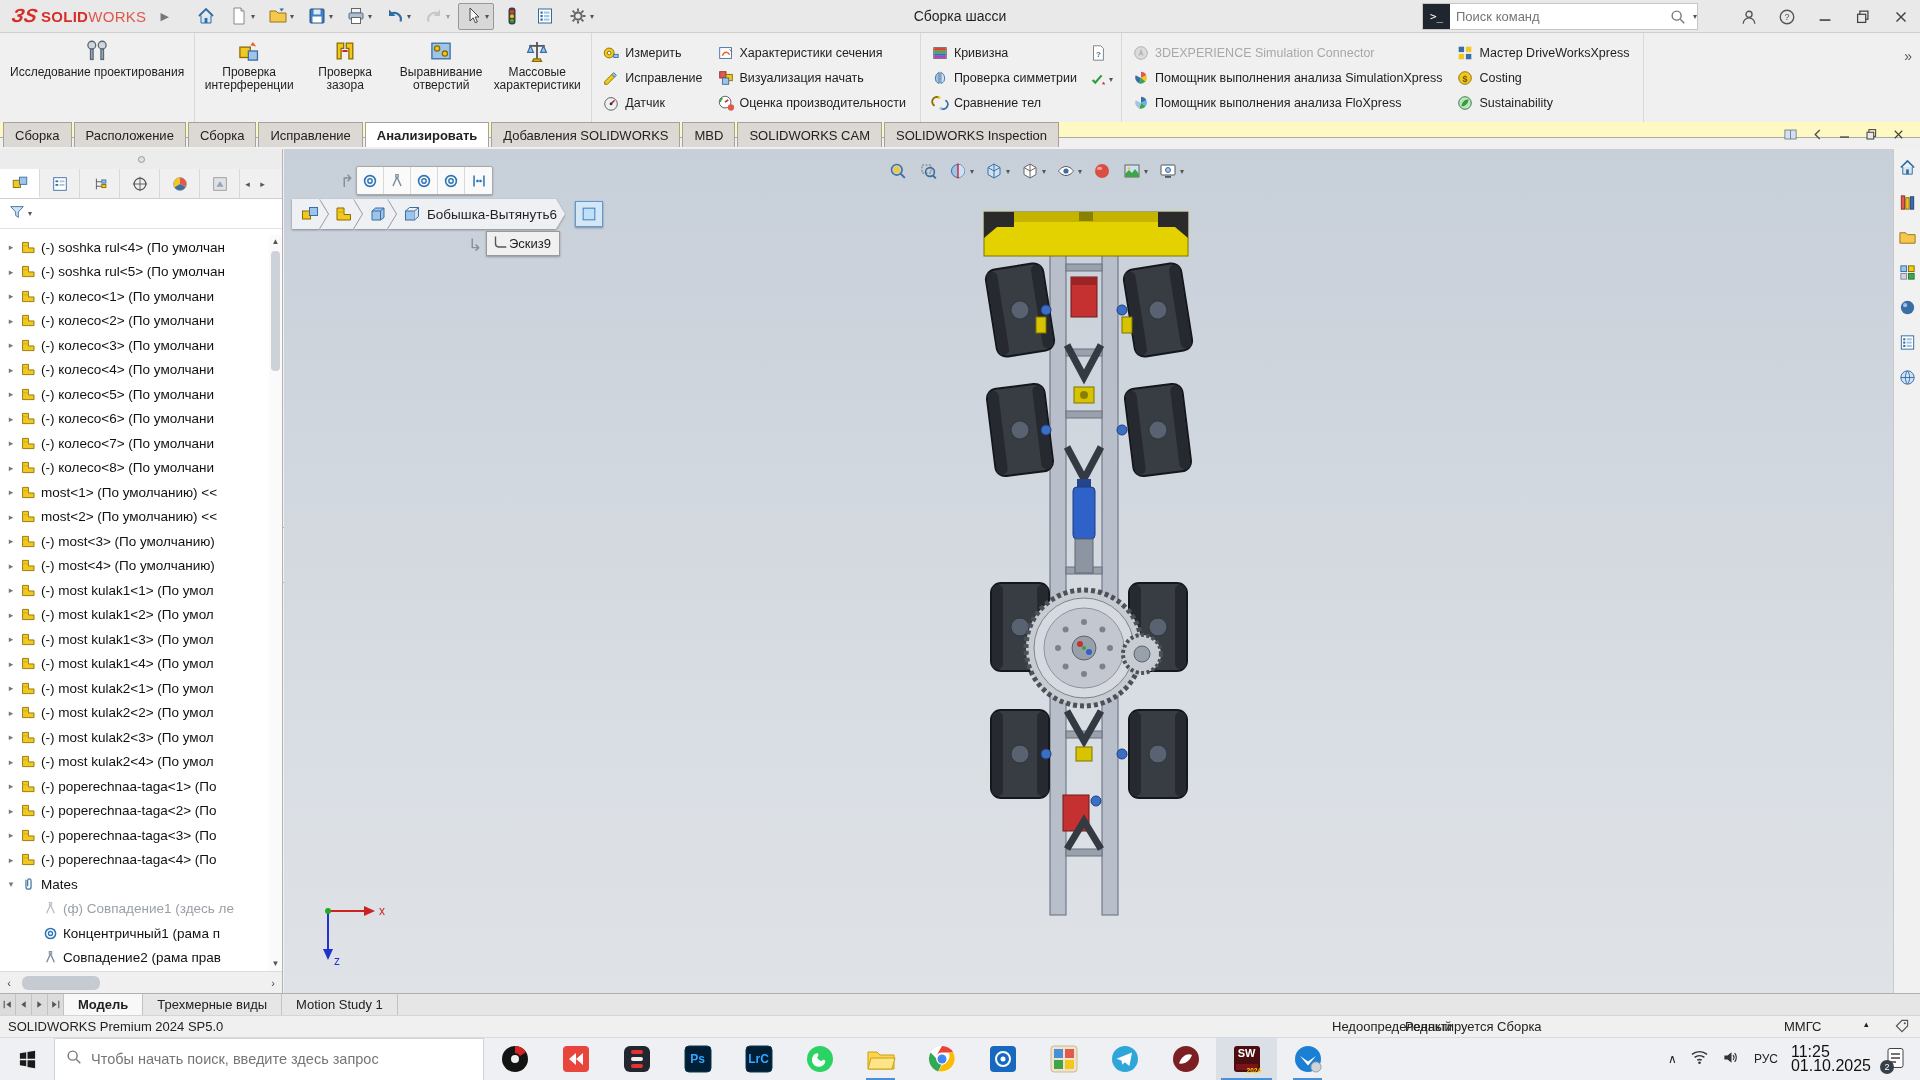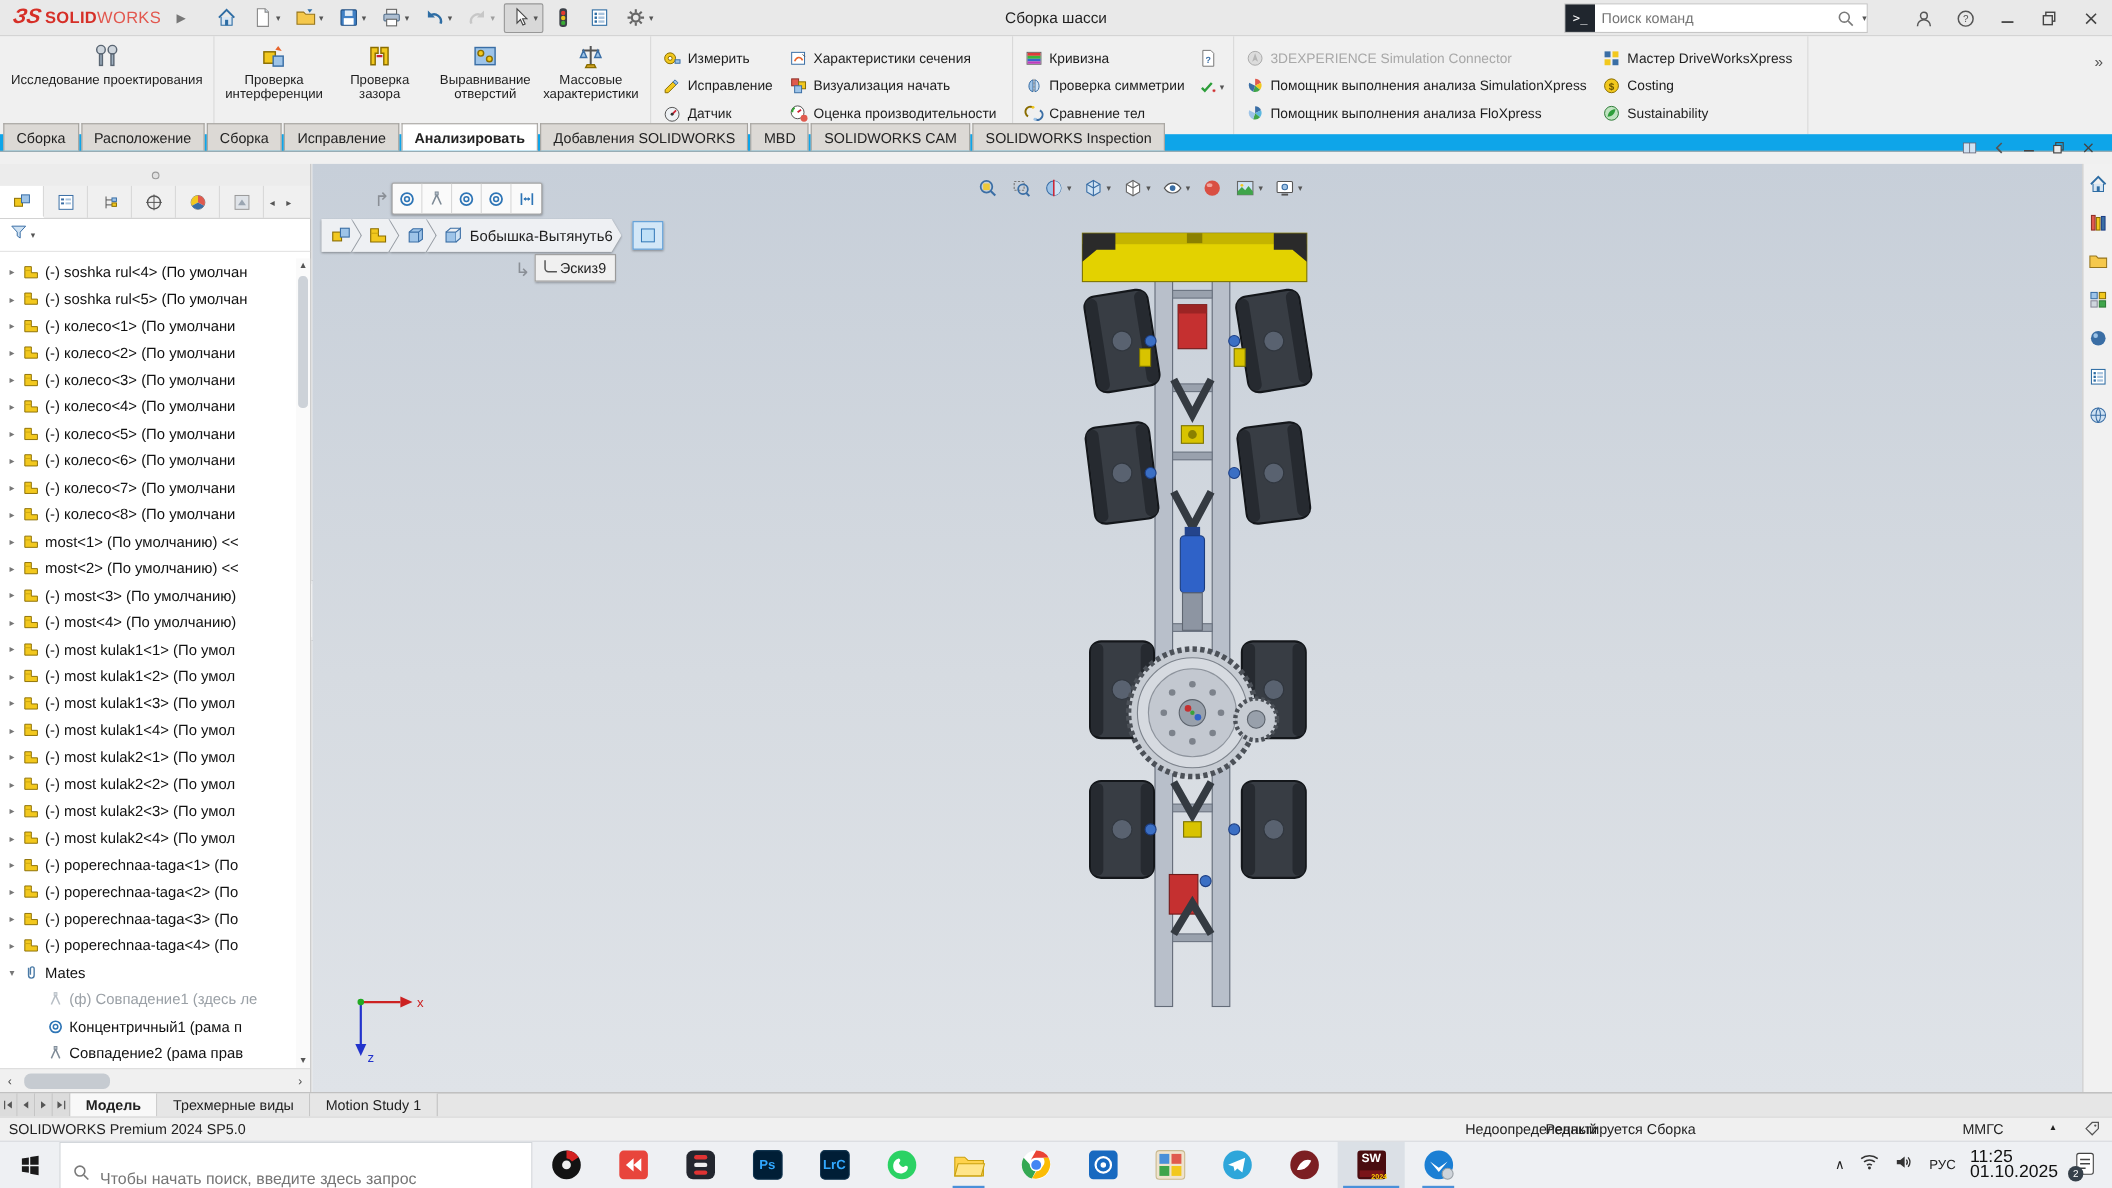--- a/index.html
+++ b/index.html
@@ -35,21 +35,21 @@
 .bigbtn .blabel{font-size:12px;line-height:13px;text-align:center;color:#1e1e1e}
 .bigbtn.single{justify-content:flex-start}
 .scol{display:flex;flex-direction:column;justify-content:flex-start;padding-top:4px}
 .srow{display:flex;align-items:center;height:25px;padding:0 8px 0 4px;font-size:12.5px;color:#1e1e1e;white-space:nowrap;border-radius:2px}
 .srow .ic{margin-right:5px}
 .srow.disabled{color:#a8a8a8}
 .icol{display:flex;flex-direction:column;gap:4px;padding-top:6px}
 .ibtn{display:flex;align-items:center;padding:2px}
 .ribbon-overflow{position:absolute;right:8px;top:48px;color:#555;font-size:14px}
 
-.rtabs{position:absolute;top:122px;left:0;right:0;height:16px;background:#0ea5e9;border-bottom:1px solid #aeaba7;display:flex;align-items:flex-end;padding-left:3px}
+.rtabs{position:absolute;top:122px;left:0;right:0;height:16px;background:#fef9c3;border-bottom:1px solid #aeaba7;display:flex;align-items:flex-start;padding-left:3px}
 .rtab{height:25px;display:flex;align-items:center;padding:0 11px;font-size:13px;color:#222;background:#dcd9d5;border:1px solid #a5a29e;border-bottom:none;margin-right:2px;white-space:nowrap}
 .rtab.active{background:#fff;font-weight:bold}
 .doc-controls{position:absolute;right:14px;top:5px;display:flex;gap:12px;align-items:center}
 .doc-controls .ic{width:15px;height:15px}
 
 .main{position:absolute;top:149px;left:0;width:1920px;height:844px}
 
 .lpanel{position:absolute;left:0;top:0;width:283px;height:100%;background:#fff;border-right:1px solid #b3b3b3}
 .psplit{height:20px;background:#ececec;display:flex;align-items:center;justify-content:center}
 .psplit .dot{width:7px;height:7px;border:1px solid #9a9a9a;border-radius:50%;background:#e0e0e0}
@@ -102,21 +102,21 @@
 .mnav .ic{width:11px;height:11px}
 .mtab{display:flex;align-items:center;padding:0 14px;font-size:13px;color:#222;border-right:1px solid #c2c2c2;background:#e6e6e6;white-space:nowrap}
 .mtab.active{background:#f8f8f8;font-weight:bold}
 
 .statusbar{position:absolute;top:1015px;left:0;right:0;height:22px;background:#f0f0f0;border-top:1px solid #d5d5d5;font-size:13px;color:#222}
 .statusbar .sb{position:absolute;top:3px;white-space:nowrap}
 
 .taskbar{position:absolute;top:1037px;left:0;right:0;height:43px;background:#eef0f3;border-top:1px solid #d7dade;display:flex;align-items:center}
 .start{width:54px;height:43px;display:flex;align-items:center;justify-content:center}
 .start .ic{width:19px;height:19px}
-.tsearch{width:430px;height:43px;background:#fff;border:1px solid #cfd3d7;display:flex;align-items:flex-end;padding:0 10px;gap:8px}
+.tsearch{width:430px;height:43px;background:#fff;border:1px solid #cfd3d7;display:flex;align-items:center;padding:0 10px;gap:8px}
 .tsearch input{border:none;outline:none;font-size:14.5px;color:#444;flex:1;background:transparent;font-family:"Liberation Sans",sans-serif}
 .apps{display:flex;height:43px}
 .app{position:relative;width:61px;height:43px;display:flex;align-items:center;justify-content:center}
 .app svg{width:30px;height:30px}
 .app.running::after{content:"";position:absolute;bottom:0;left:16px;right:16px;height:3px;background:#4a90d9}
 .app.active{background:#dbe0e6}
 .app.active::after{left:5px;right:5px}
 .ag{position:absolute;color:#31a8ff;font-weight:bold;font-size:12px}
 .app-sw .ag{color:#fff;font-size:11px;top:9px}
 .app-sw .as{position:absolute;bottom:7px;right:16px;color:#ffd000;font-size:6.5px;font-weight:bold}

